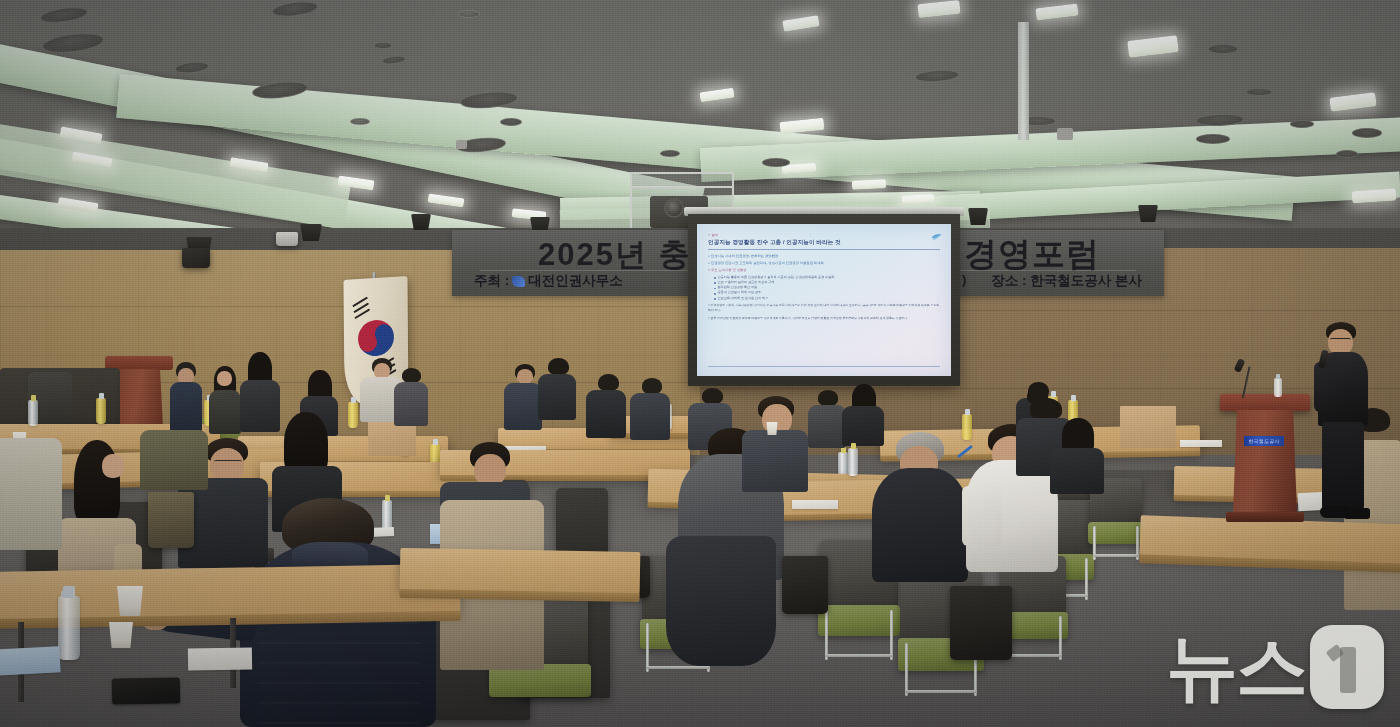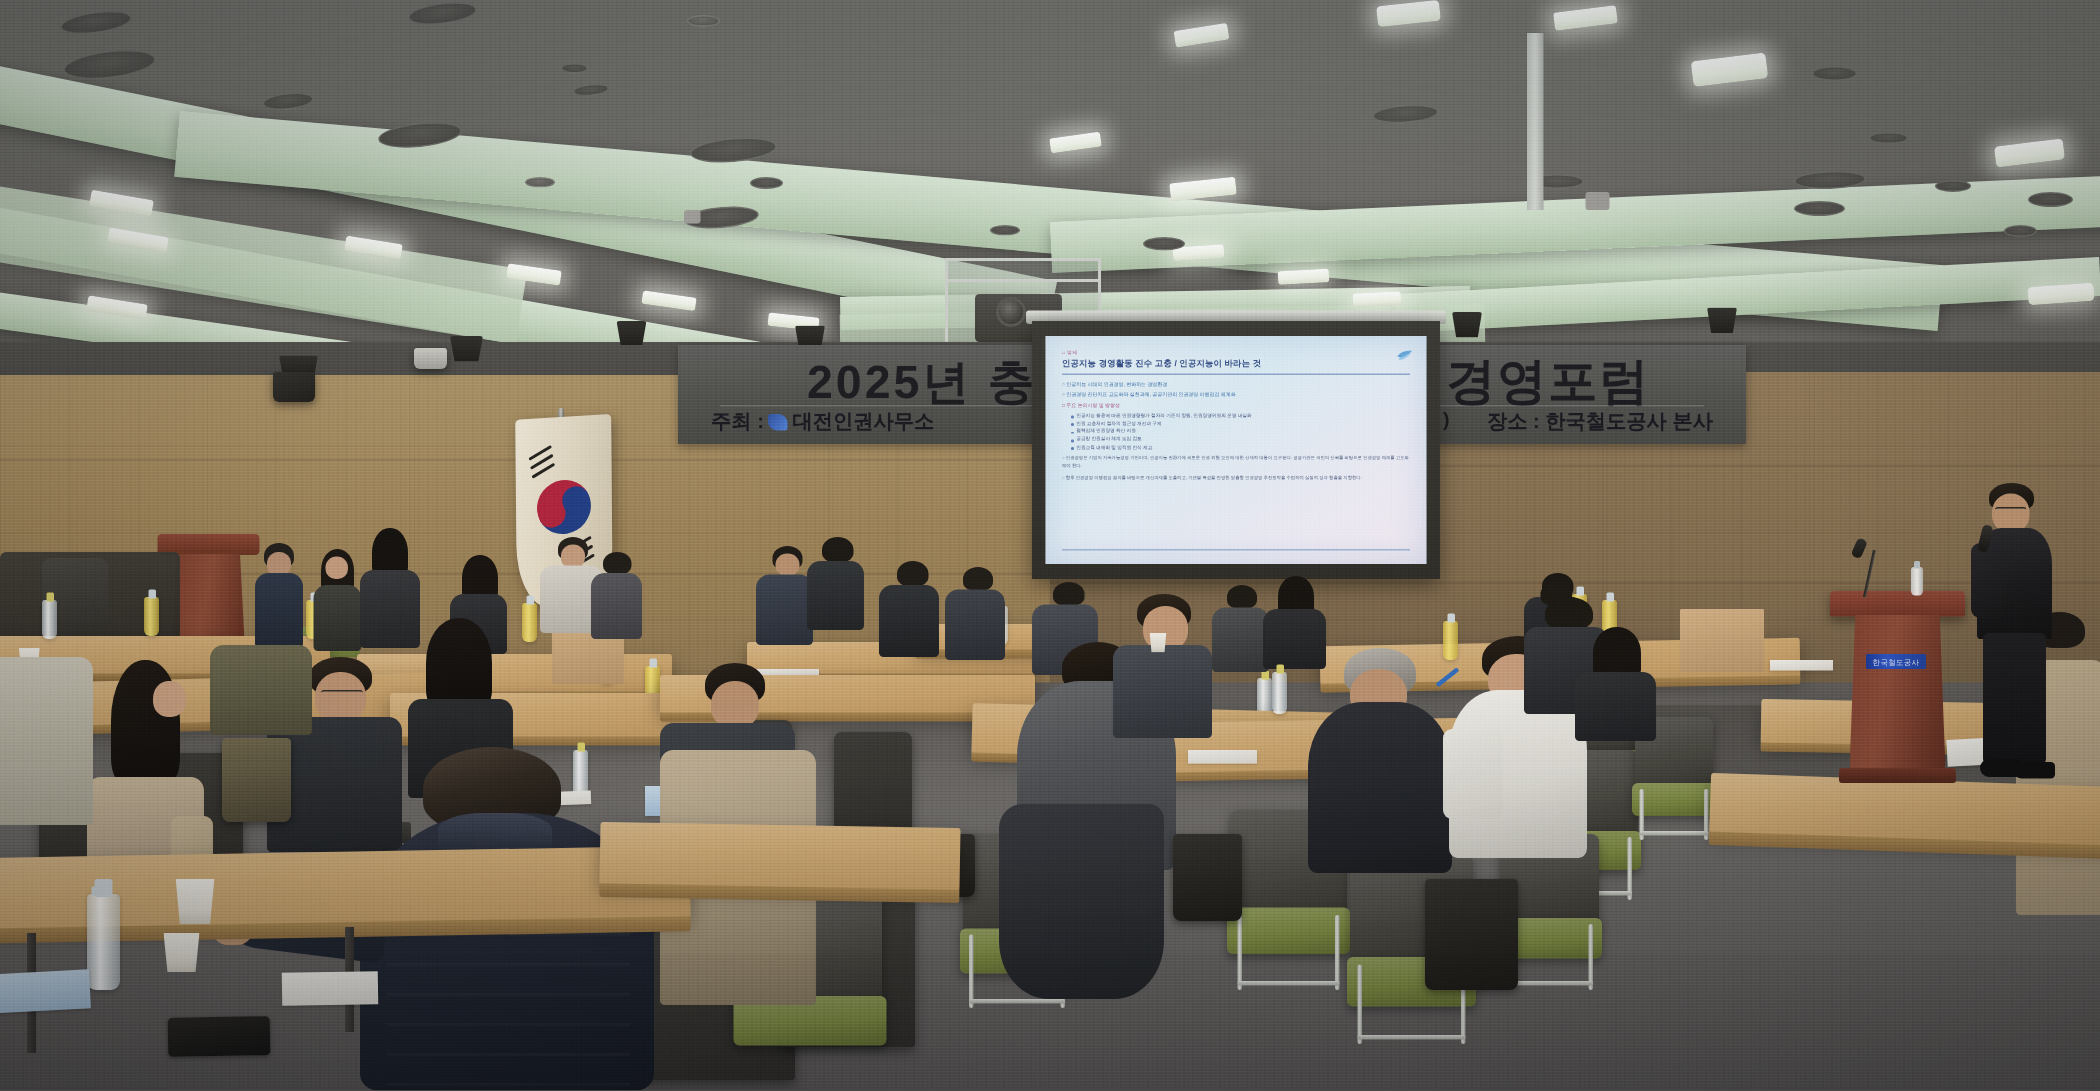--- a/index.html
+++ b/index.html
@@ -945,14 +945,18 @@
     <div style="position:absolute;left:2px;top:184px;width:28px;height:12px;background:#0b0b0d;border-radius:6px 3px 3px 6px;"></div>
     <div style="position:absolute;left:24px;top:186px;width:28px;height:11px;background:#0b0b0d;border-radius:6px 3px 3px 6px;"></div>
     <div class="arm" style="left:-4px;top:40px;width:24px;height:50px;background:linear-gradient(160deg,#222329,#111215);"></div>
     <div style="position:absolute;left:2px;top:28px;width:7px;height:18px;background:linear-gradient(170deg,#2f2e2b,#121110);border-radius:3px;transform:rotate(14deg);"></div>
   </div>
 
   <div class="warmth"></div>
   <div class="grain"></div>
   <div class="vignette"></div>
 
+  <div class="watermark">
+    <div class="wm-text">뉴스</div>
+    <div class="wm-one"></div>
+  </div>
 
 </div>
 
 </body></html>

